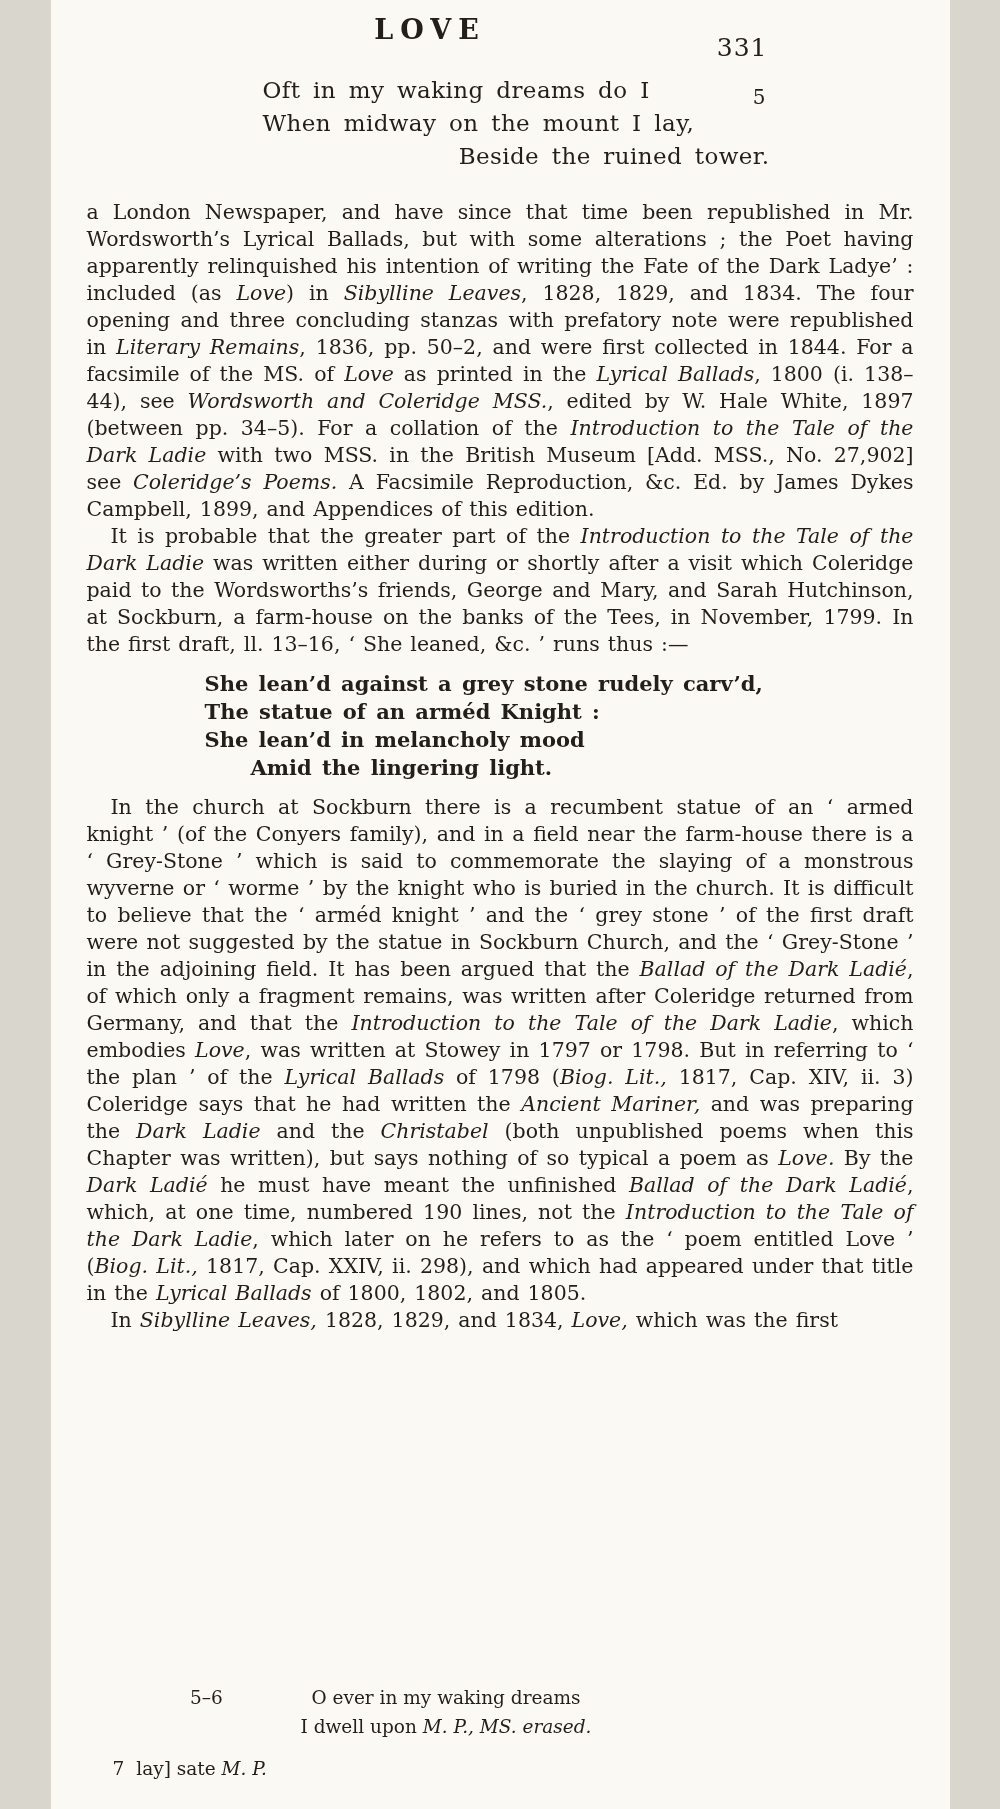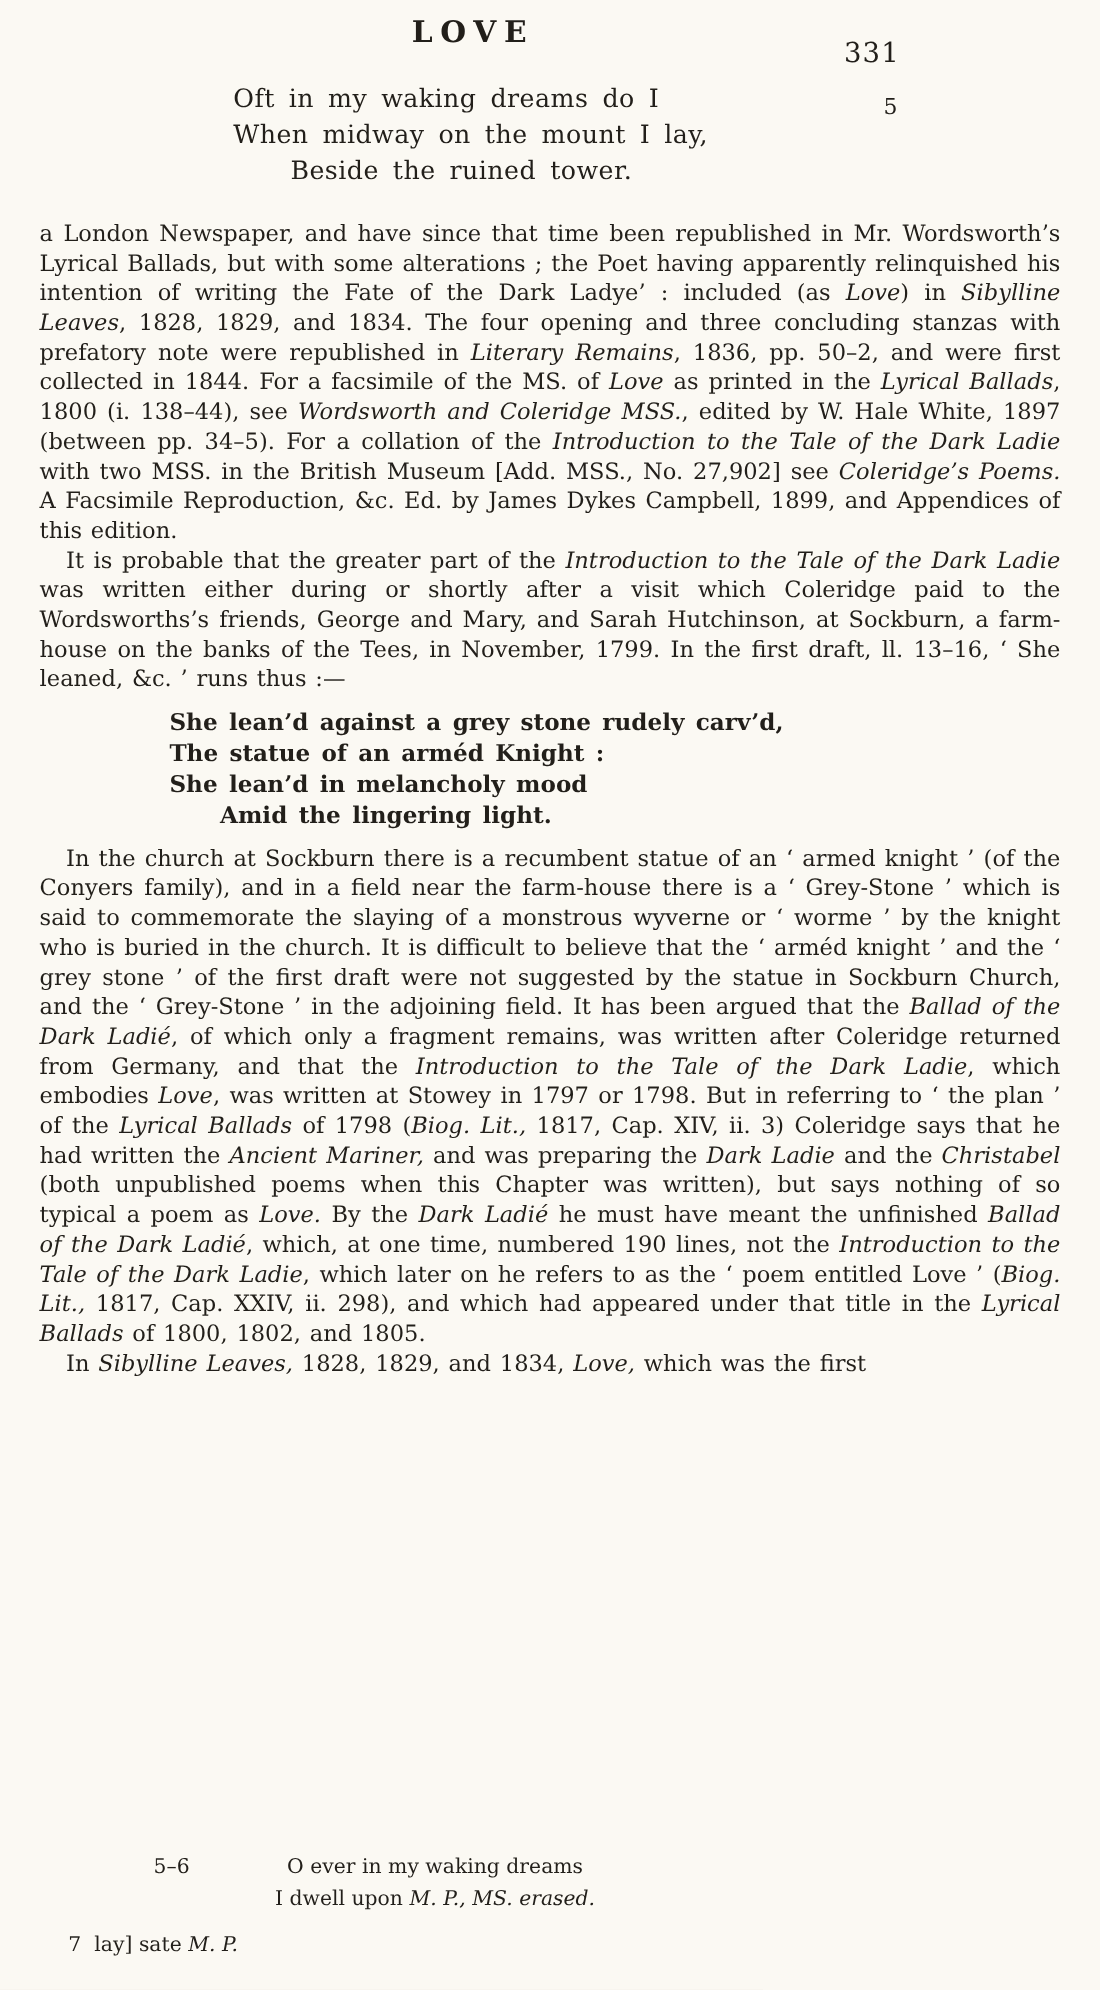--- a/index.html
+++ b/index.html
@@ -1,26 +1,26 @@
 <!DOCTYPE html>
 <html><head>
 <meta charset="utf-8">
 <style>
   html,body{margin:0;padding:0;background:#d9d6ce;}
   .page{
-    position:relative;width:1000px;height:1809px;box-sizing:border-box;margin:0 auto;
+    position:relative;width:899px;height:1809px;box-sizing:border-box;margin:0 auto;
     padding:16px 36px 0 36px;background:#fbf9f3;color:#221f1a;
     font-family:"DejaVu Serif","Liberation Serif",serif;font-size:20.5px;line-height:27px;
     overflow:hidden;
   }
   .pagehead{position:relative;height:46px;}
   .running-title{text-align:center;transform:translateX(-70px);font-size:27px;letter-spacing:7px;font-weight:bold;}
   .page-number{position:absolute;top:18px;right:146px;font-size:25px;letter-spacing:1px;}
   .verse-top{position:relative;margin:12px 0 26px 176px;font-size:23px;line-height:33px;letter-spacing:.4px;word-spacing:5px;}
-  .verse-top .verse-line:last-child{margin-left:52px;}
+  .verse-top .verse-line:last-child{margin-left:52px;text-align:center;}
   .lineno{position:absolute;top:7px;right:148px;font-size:20px;letter-spacing:0;word-spacing:0;}
   .para{margin:0;text-align:justify;word-spacing:1.5px;}
   .indent{text-indent:24px;}
   .verse-mid{margin:12px 0 12px 118px;font-size:21px;line-height:28px;word-spacing:3px;font-weight:bold;}
   .verse-mid .verse-line:last-child{margin-left:46px;}
   .it{font-style:italic;}
   .footnotes{position:absolute;left:62px;right:36px;bottom:26px;font-size:18.5px;line-height:29px;}
   .fn-row{display:flex;align-items:flex-start;text-align:center;}
   .fn-ref{flex:none;width:188px;}
   .fn-inline{margin-top:13px;}

